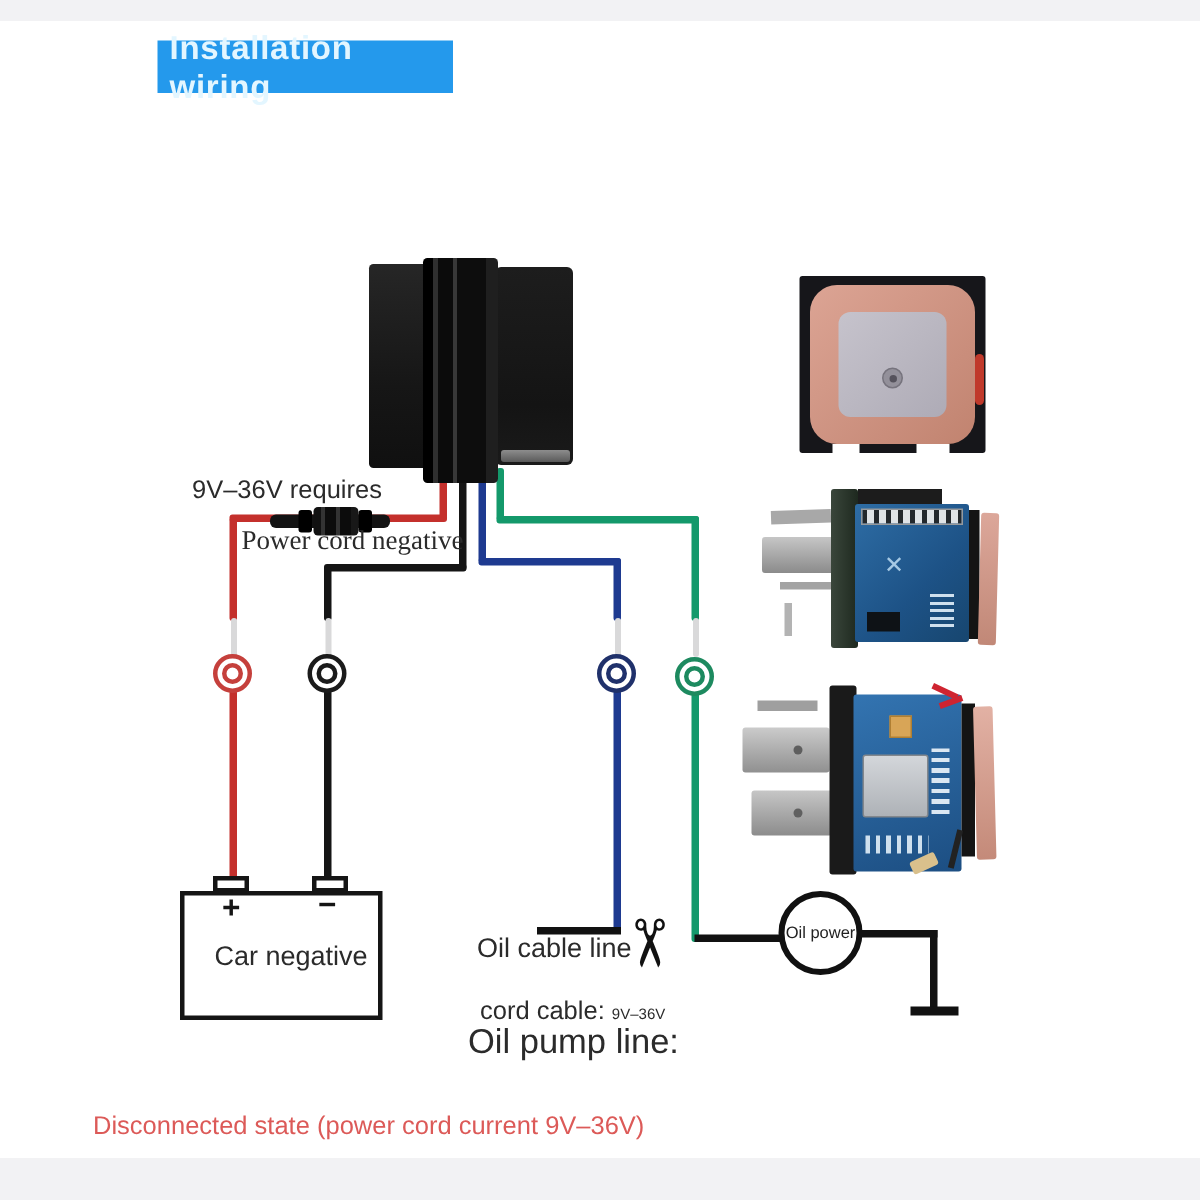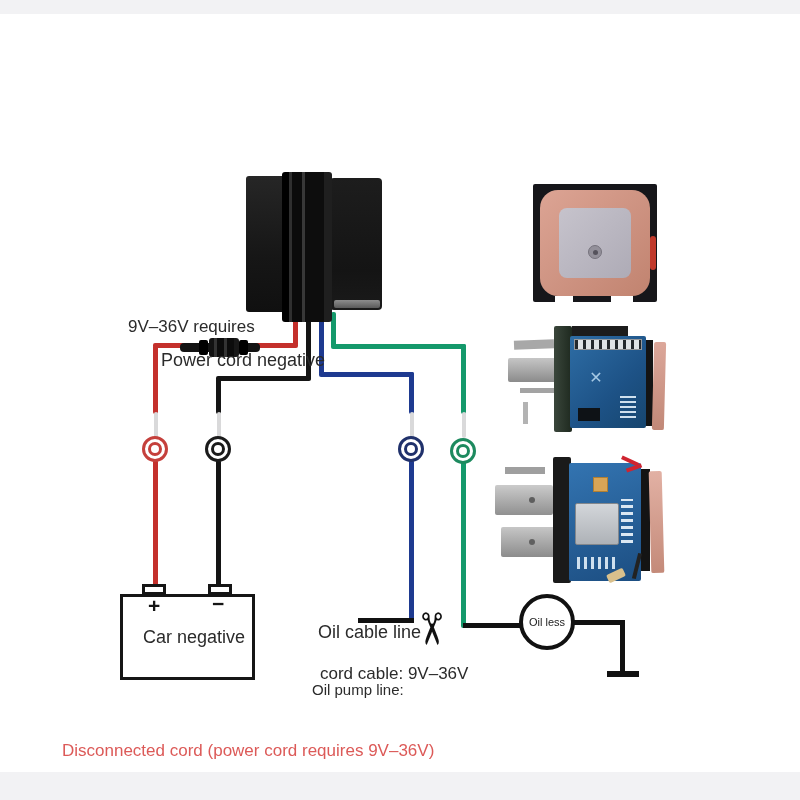--- a/index.html
+++ b/index.html
@@ -70,20 +70,21 @@
   .footer-note{position:absolute;left:62px;top:741px;font-size:17px;color:var(--footer-text,#dc5a58);white-space:nowrap;}
 </style>
 </head>
 <body>
 
 <div class="canvas">
 
   <div class="edge-band" style="top:0;height:14px;"></div>
   <div class="edge-band" style="top:772px;height:28px;"></div>
 
+  <div class="banner">Installation wiring</div>
 
   <div class="wire wr" style="left:293px;top:312px;width:5px;height:34px;"></div>
   <div class="wire wr" style="left:153px;top:343px;width:145px;height:5px;"></div>
   <div class="wire wr" style="left:153px;top:345px;width:5px;height:69px;"></div>
   <div class="tip" style="left:154px;top:412px;height:26px;"></div>
   <div class="wire wr" style="left:153px;top:460px;width:5px;height:128px;"></div>
 
   <div class="wire wb" style="left:306px;top:312px;width:5px;height:68px;"></div>
   <div class="wire wb" style="left:216px;top:376px;width:95px;height:5px;"></div>
   <div class="wire wb" style="left:216px;top:378px;width:5px;height:36px;"></div>
@@ -119,48 +120,48 @@
   <div class="fuse-col" style="left:199px;"></div>
   <div class="fuse-col" style="left:239px;"></div>
   <div class="fuse-mid"></div>
 
   <div class="dev-left"></div>
   <div class="dev-right"></div>
   <div class="dev-edge"></div>
   <div class="dev-mid"></div>
 
   <div class="lbl" style="left:128px;top:317px;font-size:17px;">9V–36V requires</div>
-  <div class="lbl" style="left:161px;top:350px;font-size:18px;">Power cord negative</div>
+  <div class="lbl" style="left:161px;top:350px;font-size:18px;font-family:Liberation Serif, serif;">Power cord negative</div>
 
   <div class="term" style="left:142px;top:584px;"></div>
   <div class="term" style="left:208px;top:584px;"></div>
   <div class="battery"></div>
   <div class="sign" style="left:148px;top:594px;">+</div>
   <div class="sign" style="left:212px;top:592px;">−</div>
   <div class="lbl" style="left:143px;top:627px;font-size:18px;">Car negative</div>
 
   <div class="sline" style="left:358px;top:618px;width:56px;height:5px;"></div>
   <div class="lbl" style="left:318px;top:622px;font-size:18px;">Oil cable line</div>
   <div class="scissors">✂</div>
 
   <div class="sline" style="left:463px;top:623px;width:58px;height:5px;"></div>
   <div class="pump">
-      <span>Oil less</span>
+      <span>Oil power</span>
     </div>
   <div class="sline" style="left:573px;top:620px;width:52px;height:5px;"></div>
   <div class="sline" style="left:620px;top:620px;width:5px;height:53px;"></div>
   <div class="sline" style="left:607px;top:671px;width:32px;height:6px;"></div>
 
   <div class="lbl" style="left:320px;top:664px;font-size:17px;">
     <span>cord cable:</span>
-    <span style="font-size:17px;">9V–36V</span>
-  </div>
-  <div class="lbl" style="left:312px;top:681px;font-size:15px;">Oil pump line:</div>
-
-  <div class="footer-note">Disconnected cord (power cord requires 9V–36V)</div>
+    <span style="font-size:10px;">9V–36V</span>
+  </div>
+  <div class="lbl" style="left:312px;top:681px;font-size:23px;">Oil pump line:</div>
+
+  <div class="footer-note">Disconnected state (power cord current 9V–36V)</div>
 
   <div class="ph" style="left:533px;top:184px;width:124px;height:118px;">
     <div style="left:0;top:0;width:124px;height:118px;background:#16161a;border-radius:2px;"></div>
     <div style="left:22px;top:112px;width:18px;height:6px;background:#fff;"></div>
     <div style="left:78px;top:112px;width:22px;height:6px;background:#fff;"></div>
     <div style="left:117px;top:52px;width:6px;height:34px;background:#c0392b;border-radius:3px;"></div>
     <div style="left:7px;top:6px;width:110px;height:106px;border-radius:18px;background:linear-gradient(135deg,#dca494,#c98d7b 70%,#c1836f);"></div>
     <div style="left:26px;top:24px;width:72px;height:70px;border-radius:8px;background:linear-gradient(135deg,#c6c3cc,#aeabb6);"></div>
     <div style="left:55px;top:61px;width:14px;height:14px;border-radius:50%;background:#93909a;border:1px solid #76737d;box-sizing:border-box;"></div>
     <div style="left:60px;top:66px;width:5px;height:5px;border-radius:50%;background:#55525c;"></div>

